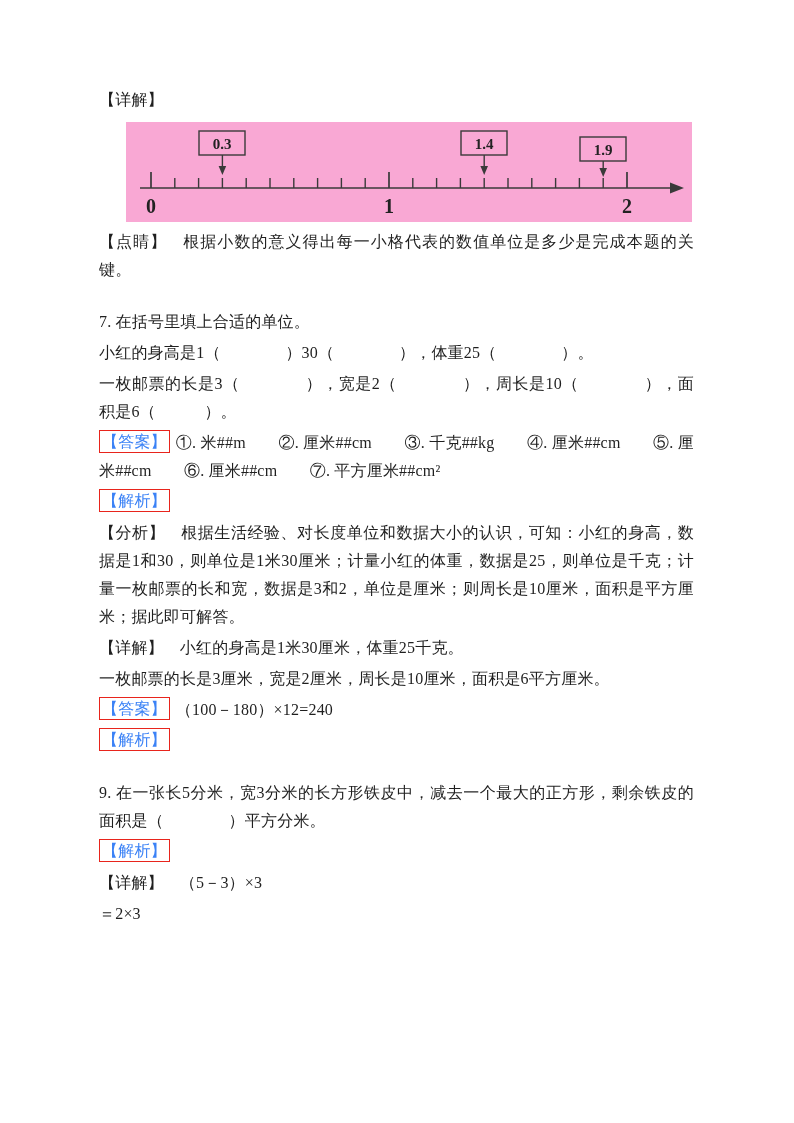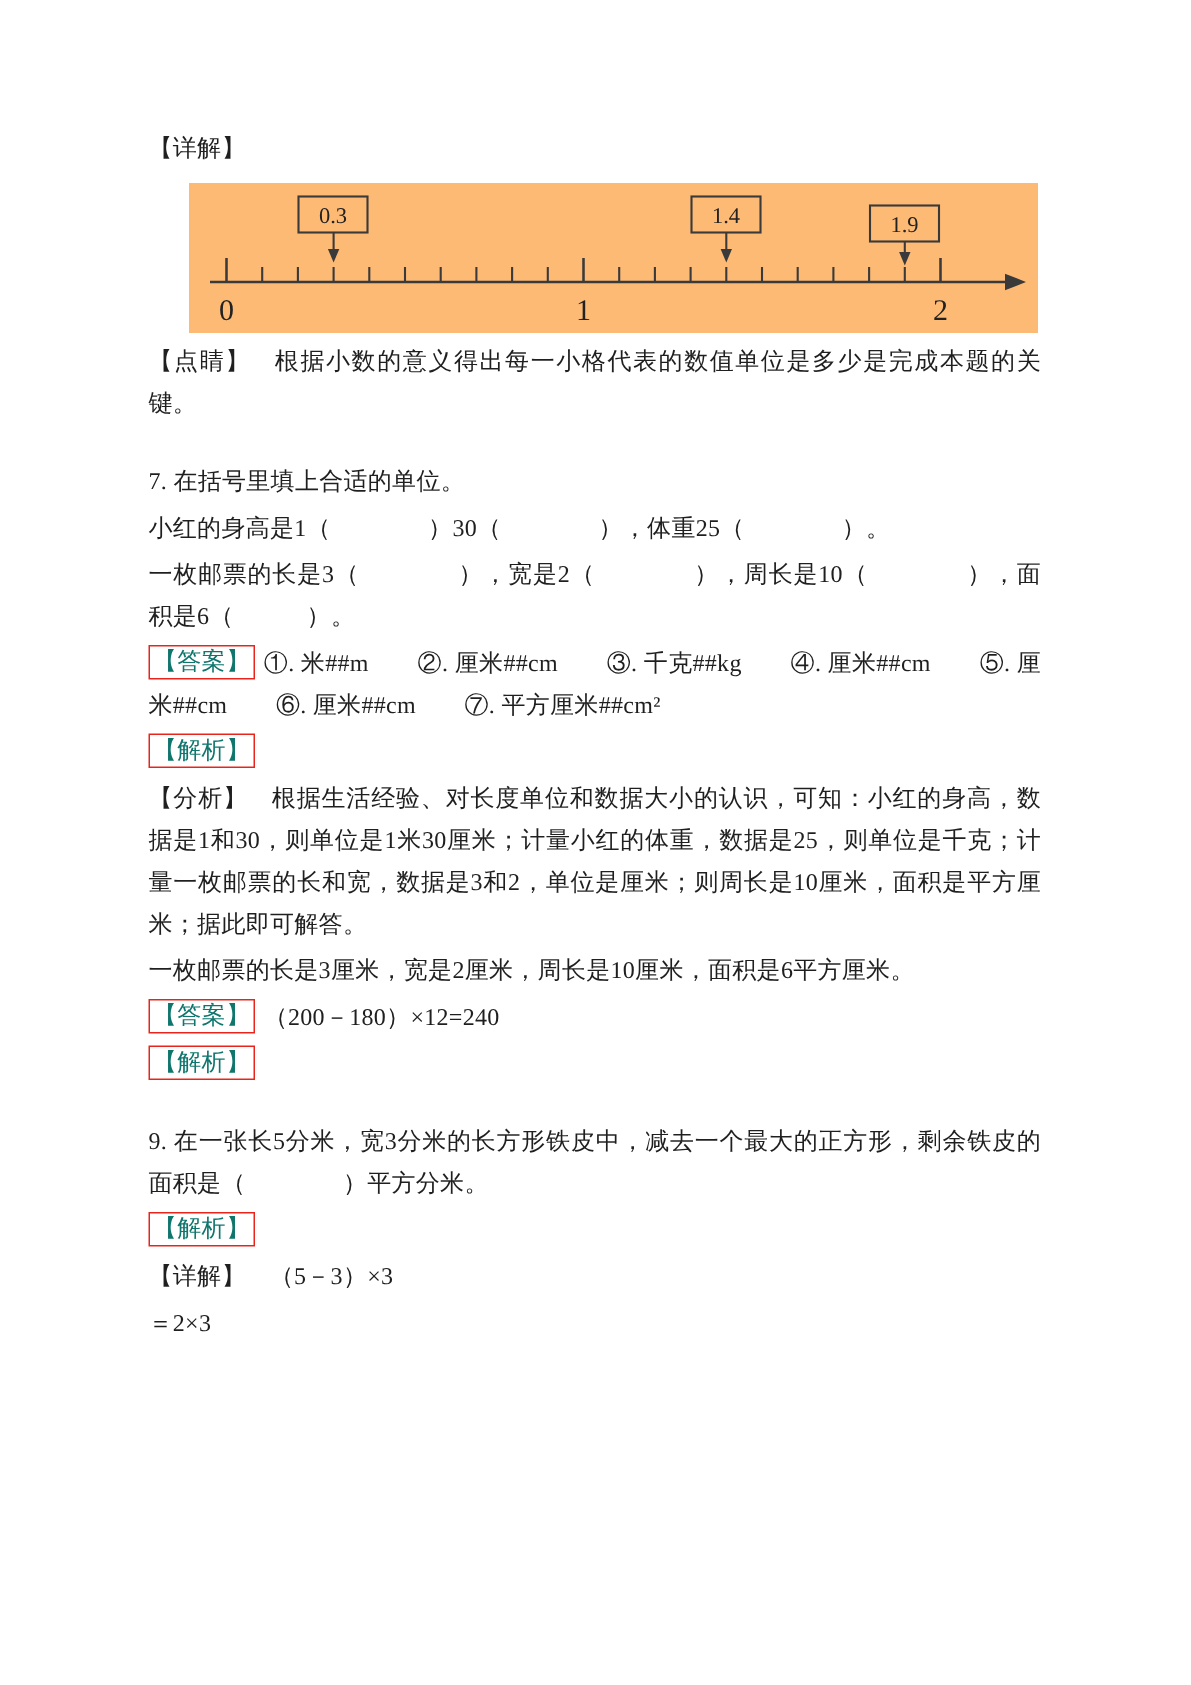--- a/index.html
+++ b/index.html
@@ -25,27 +25,28 @@
     letter-spacing: 0.2px;
   }
   .q-stem { margin-top: 24px; }
   .tag-box {
     display: inline-block;
     border: 1.5px solid #e8241c;
     padding: 0 2px;
     line-height: 21px;
     margin-right: 6px;
     vertical-align: 1px;
-    color: #0f766e;
+    color: #3b82f6;
   }
   .plain-tag { margin-right: 16px; }
   .figure {
     margin: 8px 0 6px 27px;
     width: 566px;
-    background: #fdba74;
+    background: #f9a8d4;
+    font-weight: bold;
   }
   .figure svg { display: block; }
   .nl-stroke { stroke: #3a3a3a; fill: none; }
   .nl-fill { fill: #3a3a3a; stroke: none; }
   .nl-label { font-family: "Liberation Serif", serif; font-size: 15px; fill: #222; }
   .nl-axisnum { font-family: "Liberation Serif", serif; font-size: 20px; fill: #222; }
 </style>
 </head>
 <body>
 
@@ -91,23 +92,24 @@
   </figure>
 
   <p class="para"><span class="plain-tag">【点睛】</span><span>根据小数的意义得出每一小格代表的数值单位是多少是完成本题的关键。</span></p>
 
   <p class="para q-stem"><span>7. 在括号里填上合适的单位。</span></p>
   <p class="para"><span>小红的身高是1（　　　　）30（　　　　），体重25（　　　　）。</span></p>
   <p class="para"><span>一枚邮票的长是3（　　　　），宽是2（　　　　），周长是10（　　　　），面积是6（　　　）。</span></p>
   <p class="para"><span class="tag-box">【答案】</span><span>①. 米##m　　②. 厘米##cm　　③. 千克##kg　　④. 厘米##cm　　⑤. 厘米##cm　　⑥. 厘米##cm　　⑦. 平方厘米##cm²</span></p>
   <p class="para"><span class="tag-box">【解析】</span></p>
   <p class="para"><span class="plain-tag">【分析】</span><span>根据生活经验、对长度单位和数据大小的认识，可知：小红的身高，数据是1和30，则单位是1米30厘米；计量小红的体重，数据是25，则单位是千克；计量一枚邮票的长和宽，数据是3和2，单位是厘米；则周长是10厘米，面积是平方厘米；据此即可解答。</span></p>
+  <p class="para"><span class="plain-tag">【详解】</span><span>小红的身高是1米30厘米，体重25千克。</span></p>
   <p class="para"><span>一枚邮票的长是3厘米，宽是2厘米，周长是10厘米，面积是6平方厘米。</span></p>
 
-  <p class="para"><span class="tag-box">【答案】</span><span>（200－180）×12=240</span></p>
+  <p class="para"><span class="tag-box">【答案】</span><span>（100－180）×12=240</span></p>
   <p class="para"><span class="tag-box">【解析】</span></p>
 
   <p class="para q-stem"><span>9. 在一张长5分米，宽3分米的长方形铁皮中，减去一个最大的正方形，剩余铁皮的面积是（　　　　）平方分米。</span></p>
   <p class="para"><span class="tag-box">【解析】</span></p>
   <p class="para"><span class="plain-tag">【详解】</span><span>（5－3）×3</span></p>
   <p class="para"><span>＝2×3</span></p>
 
 </div>
 
 </body></html>

